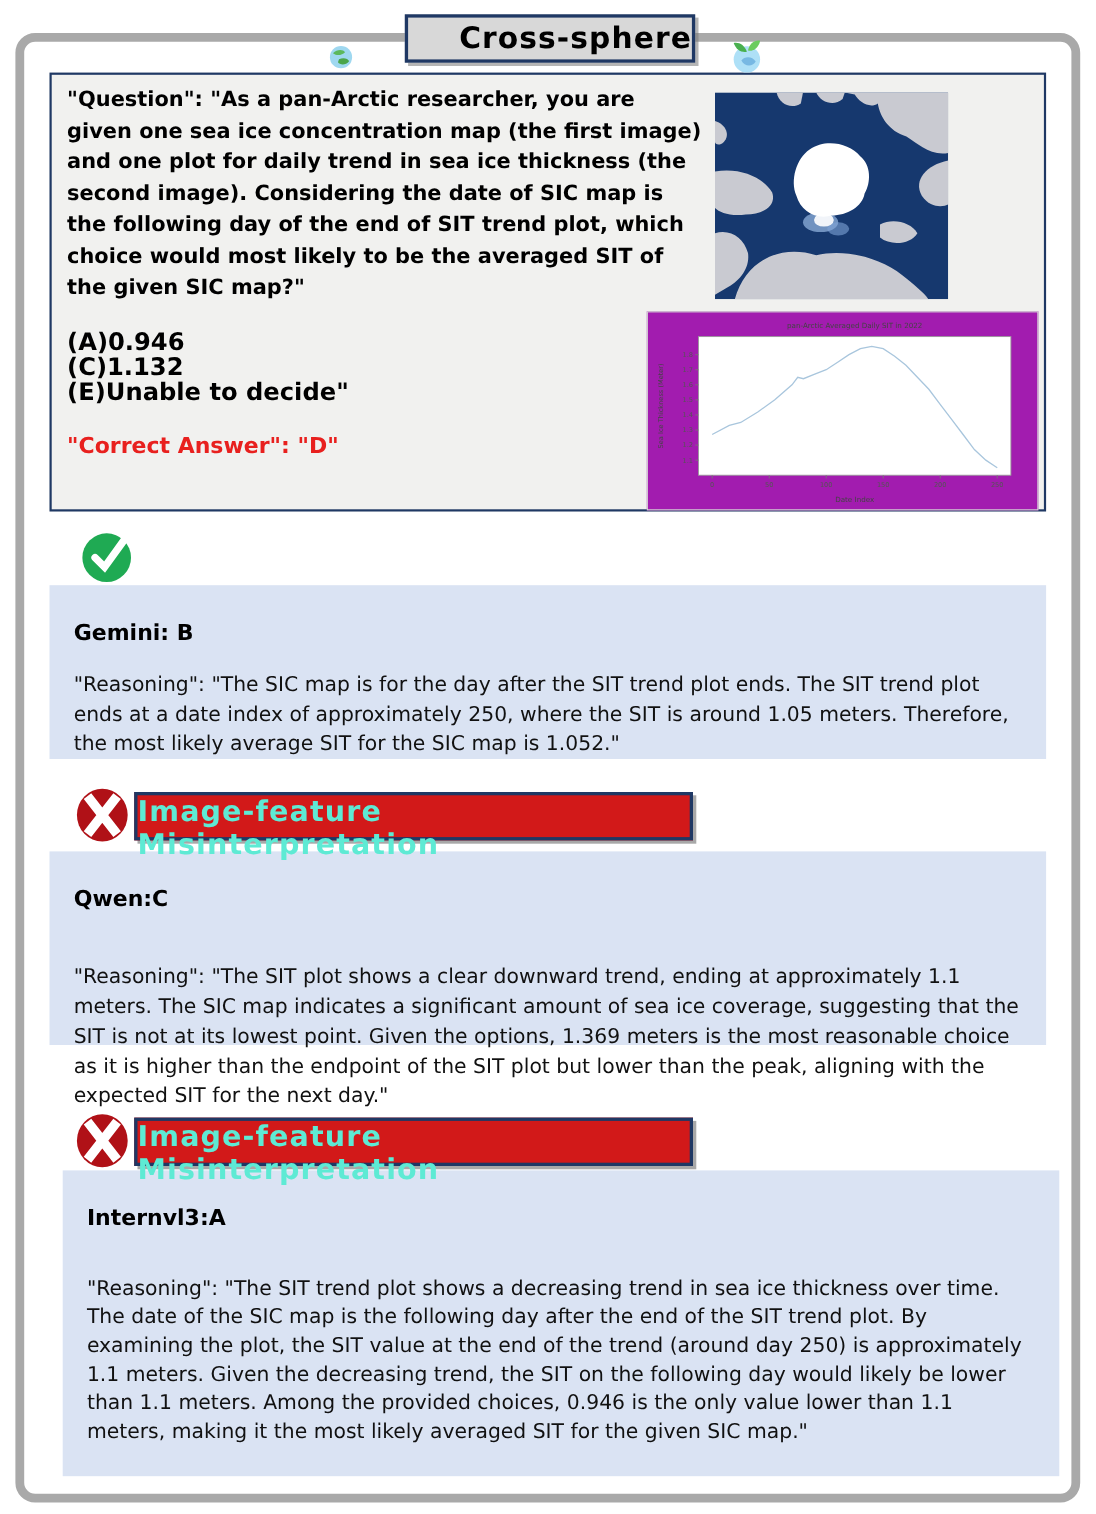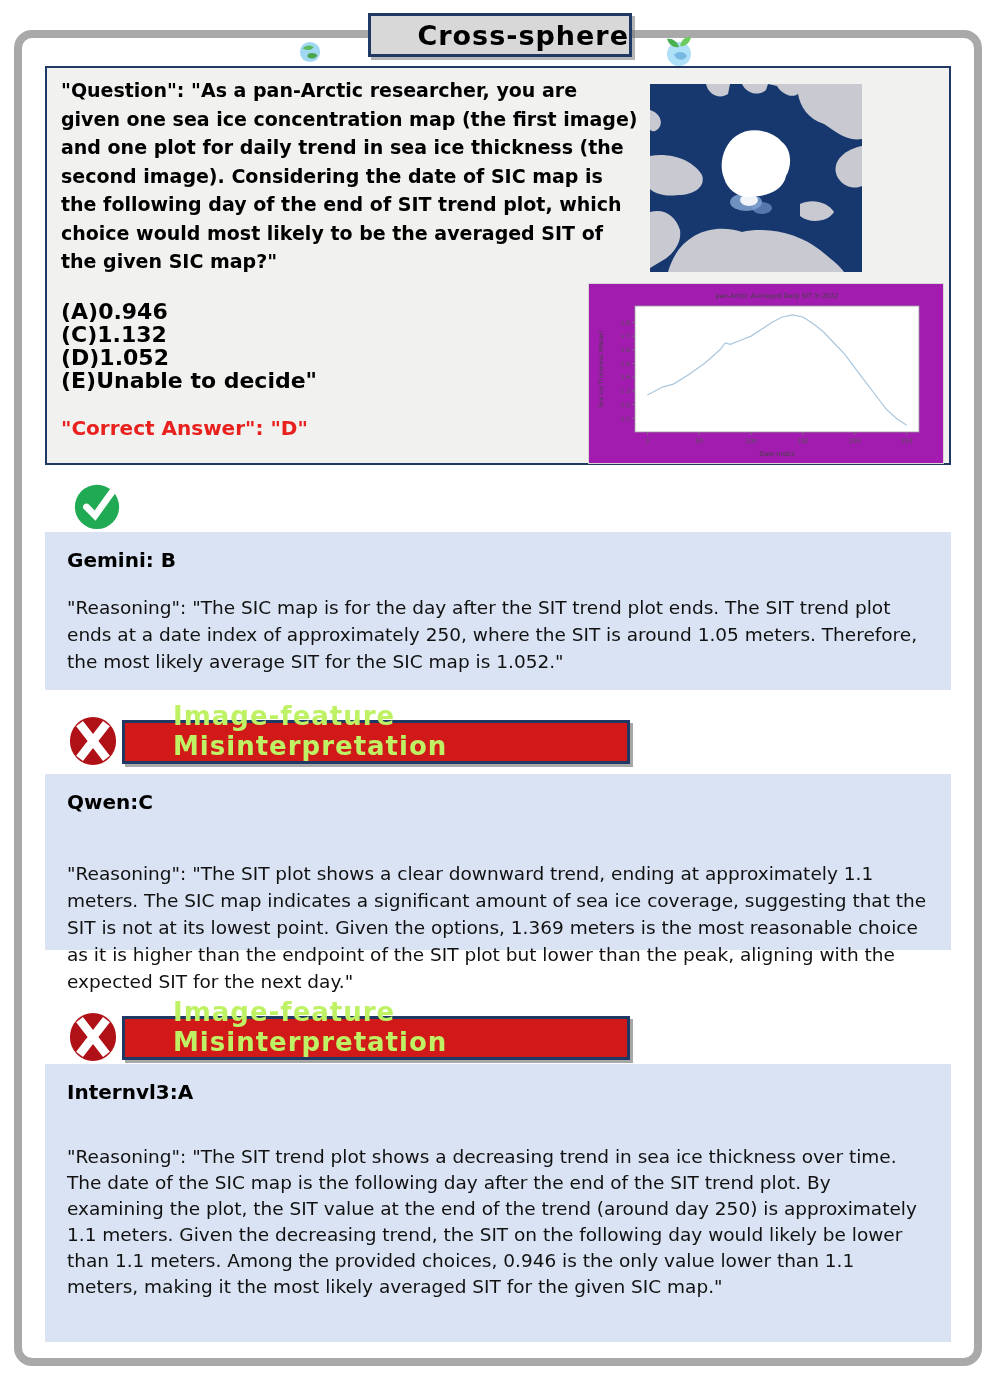--- a/index.html
+++ b/index.html
@@ -31,34 +31,33 @@
   .correct{margin-top:24px;font-weight:bold;font-size:20px;color:var(--answer-red);}
   .sic-map{position:absolute;left:603px;top:16px;width:212px;height:188px;}
   .sit-plot{position:absolute;left:541px;top:215px;width:354px;height:179px;background:#a21caf;border:1px solid #d6d6d6;text-align:center;}
   .check-icon{position:absolute;left:72px;top:481px;width:50px;height:50px;z-index:3;}
   .x-icon{position:absolute;width:50px;height:50px;z-index:3;}
   #xicon-1{left:68px;top:716px;}
   #xicon-2{left:68px;top:1012px;}
   .banner{
     position:absolute;width:508px;height:44px;box-sizing:border-box;z-index:3;
     background:var(--banner-red);border:3px solid var(--navy);
-    display:flex;align-items:flex-end;justify-content:center;
-    color:#bef264;font-weight:bold;font-size:26px;letter-spacing:1px;
+    display:flex;align-items:flex-start;justify-content:center;
+    color:#5eead4;font-weight:bold;font-size:26px;letter-spacing:1px;
     box-shadow:3px 3px 0 rgba(110,110,110,.6);
-    padding-left:48px;
   }
   #banner-1{left:122px;top:720px;}
   #banner-2{left:122px;top:1016px;}
   .block{
     position:absolute;left:45px;width:906px;box-sizing:border-box;
-    background:var(--block-blue);padding:16px 22px;z-index:2;
+    background:var(--block-blue);padding:31px 22px;z-index:2;
   }
   #block-gemini{top:532px;height:158px;}
   #block-qwen{top:774px;height:176px;}
-  #block-internvl3{top:1064px;height:278px;}
+  #block-internvl3{top:1064px;height:278px;margin-left:12px;}
   .model-label{font-weight:bold;font-size:20px;color:#000;}
   .reasoning{font-size:18.5px;line-height:27px;color:#111;}
   #block-gemini .reasoning{margin-top:22px;}
   #block-qwen .reasoning{margin-top:46px;}
   #block-internvl3 .reasoning{margin-top:40px;line-height:26px;}
 </style>
 </head>
 <body>
 
 <div class="frame"></div>
@@ -78,21 +77,20 @@
   <path d="M12 22 C15 18 22 18 25 23 C22 28 15 28 12 22 Z" style="fill:#3f8fd0" opacity="0.5"></path>
   <path d="M17 14 C15 8 10 5 5 6 C7 12 12 15 17 14 Z" style="fill:#49b04f"></path>
   <path d="M18 13 C19 7 24 3 29 4 C28 10 23 14 18 13 Z" style="fill:#6ccc5f"></path>
 </svg>
 
 <div class="qbox">
   <div class="qtext">"Question": "As a pan-Arctic researcher, you are given one sea ice concentration map (the first image) and one plot for daily trend in sea ice thickness (the second image). Considering the date of SIC map is the following day of the end of SIT trend plot, which choice would most likely to be the averaged SIT of the given SIC map?"</div>
   <div class="choices">
     <div>(A)0.946</div>
     <div>(C)1.132</div>
-    <div>(D)1.052</div>
     <div>(E)Unable to decide"</div>
   </div>
   <div class="correct">"Correct Answer": "D"</div>
 
   <svg class="sic-map" viewBox="0 0 212 188" preserveAspectRatio="none">
     <rect x="0" y="0" width="212" height="188" style="fill:var(--ocean)"></rect>
     <g style="fill:var(--land)">
       <path d="M118,0 L212,0 L212,55 C196,58 184,46 174,40 C158,35 150,22 148,10 C141,15 131,9 127,2 Z"></path>
       <path d="M56,0 C58,10 69,16 78,10 L80,0 Z"></path>
       <path d="M92,0 C96,9 108,13 116,6 L118,0 Z"></path>

